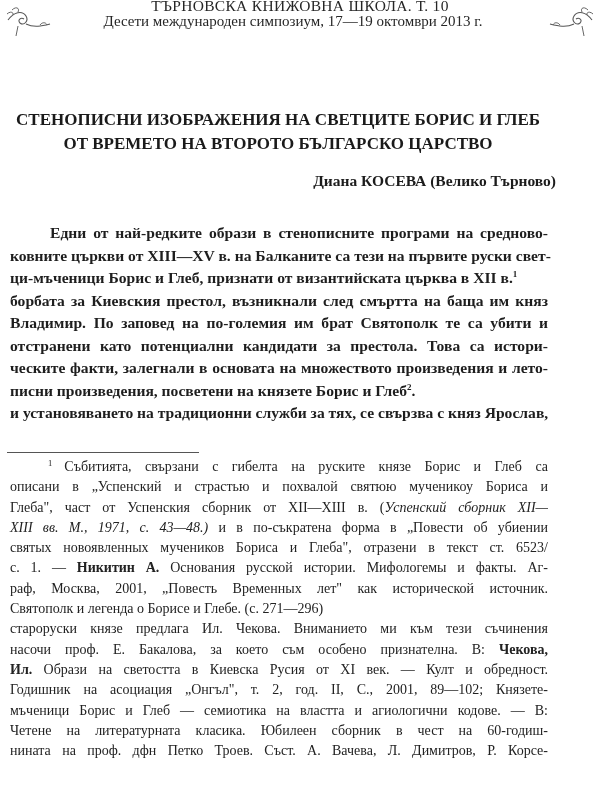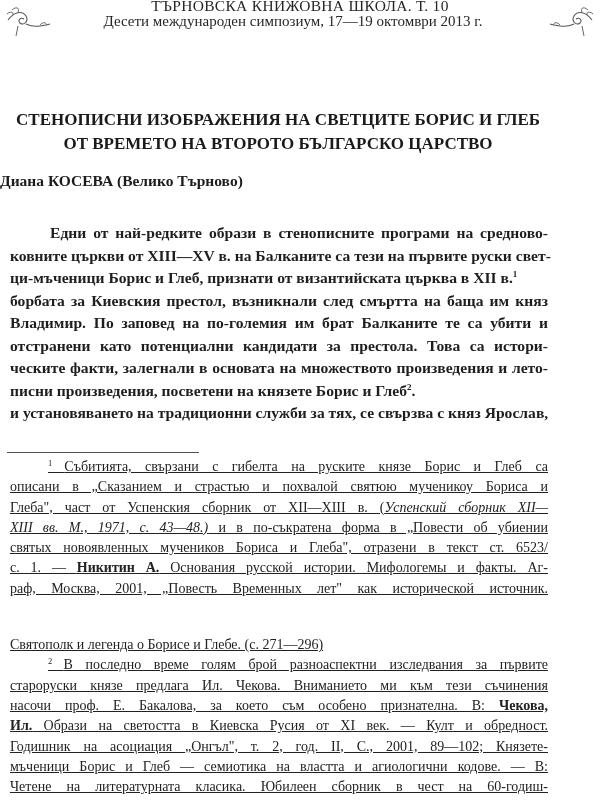--- a/index.html
+++ b/index.html
@@ -57,21 +57,21 @@
       text-align: center;
       font-weight: bold;
       font-size: 17px;
       line-height: 24px;
       color: #1a1a1a;
     }
     .title div { white-space: nowrap; }
     .author {
       position: absolute;
       left: 0; right: 0; top: 172px;
-      text-align: left;
+      text-align: right;
       font-weight: bold;
       font-size: 15.5px;
       white-space: nowrap;
     }
 
     
     .body-text {
       position: absolute;
       left: 10px; right: 8px; top: 222px;
       font-size: 15.6px;
@@ -103,23 +103,22 @@
       font-size: 14px;
       line-height: 20.3px;
       color: #222;
     }
     .fline {
       display: block;
       white-space: nowrap;
       text-align: justify;
       text-align-last: justify;
       height: 20.3px;
-      text-decoration: underline;
     }
-    .fline.last { text-align-last: left; margin-top: 36px; }
+    .fline.last { text-align-last: left; }
     .fline.indent { padding-left: 38px; }
     .fn-sup { font-size: 8.5px; vertical-align: 5px; line-height: 0; }
     .it { font-style: italic; }
     .b { font-weight: bold; }
   </style>
 </head>
 <body>
 
 <div class="page">
 
@@ -154,43 +153,42 @@
     <span>(Велико Търново)</span>
   </div>
 
   <div class="body-text">
 
     <span class="line indent">Едни от най-редките образи в стенописните програми на средново-</span>
     <span class="line">ковните църкви от XIII—XV в. на Балканите са тези на първите руски свет-</span>
     <span class="line last"><span>ци-мъченици Борис и Глеб, признати от византийската църква в XII в.</span><sup>1</sup></span>
 
     <span class="line">борбата за Киевския престол, възникнали след смъртта на баща им княз</span>
-    <span class="line">Владимир. По заповед на по-големия им брат Балканите те са убити и</span>
+    <span class="line">Владимир. По заповед на по-големия им брат Святополк те са убити и</span>
     <span class="line">отстранени като потенциални кандидати за престола. Това са истори-</span>
     <span class="line">ческите факти, залегнали в основата на множеството произведения и лето-</span>
     <span class="line last"><span>писни произведения, посветени на князете Борис и Глеб</span><sup>2</sup><span>.</span></span>
 
     <span class="line">и установяването на традиционни служби за тях, се свързва с княз Ярослав,</span>
   </div>
 
   <div class="footnote-rule"></div>
 
   <div class="footnotes">
     <div id="fn1">
         <span class="fline indent"><span class="fn-sup">1 </span><span>Събитията, свързани с гибелта на руските князе Борис и Глеб са</span></span>
-        <span class="fline"><span>описани в „Сказанием и страстью и похвалой святюю мученикоу Бориса и</span></span>
+        <span class="fline"><span>описани в „Успенский и страстью и похвалой святюю мученикоу Бориса и</span></span>
         <span class="fline"><span>Глеба", част от Успенския сборник от XII—XIII в. (</span><span class="it">Успенский сборник XII—</span></span>
         <span class="fline"><span class="it">XIII вв. М., 1971, с. 43—48.)</span><span> и в по-съкратена форма в „Повести об убиении</span></span>
         <span class="fline"><span>святых новоявленных мучеников Бориса и Глеба", отразени в текст ст. 6523/</span></span>
         <span class="fline"><span>с. 1. — </span><span class="b">Никитин А.</span><span> Основания русской истории. Мифологемы и факты. Аг-</span></span>
         <span class="fline"><span>раф, Москва, 2001, „Повесть Временных лет" как исторической источник.</span></span>
         <span class="fline last"><span>Святополк и легенда о Борисе и Глебе. (с. 271—296)</span></span>
       </div>
     <div id="fn2">
-        <span class="fline indent"><span class="fn-sup">2 </span><span>В последно време голям брой разноаспектни изследвания за първите</span></span>
         <span class="fline"><span>староруски князе предлага Ил. Чекова. Вниманието ми към тези съчинения</span></span>
         <span class="fline"><span>насочи проф. Е. Бакалова, за което съм особено признателна. В: </span><span class="b">Чекова,</span></span>
         <span class="fline"><span class="b">Ил.</span><span> Образи на светостта в Киевска Русия от XI век. — Култ и обредност.</span></span>
         <span class="fline"><span>Годишник на асоциация „Онгъл", т. 2, год. II, С., 2001, 89—102; Князете-</span></span>
         <span class="fline"><span>мъченици Борис и Глеб — семиотика на властта и агиологични кодове. — В:</span></span>
         <span class="fline"><span>Четене на литературната класика. Юбилеен сборник в чест на 60-годиш-</span></span>
         <span class="fline"><span>нината на проф. дфн Петко Троев. Съст. А. Вачева, Л. Димитров, Р. Корсе-</span></span>
       </div>
   </div>
 

